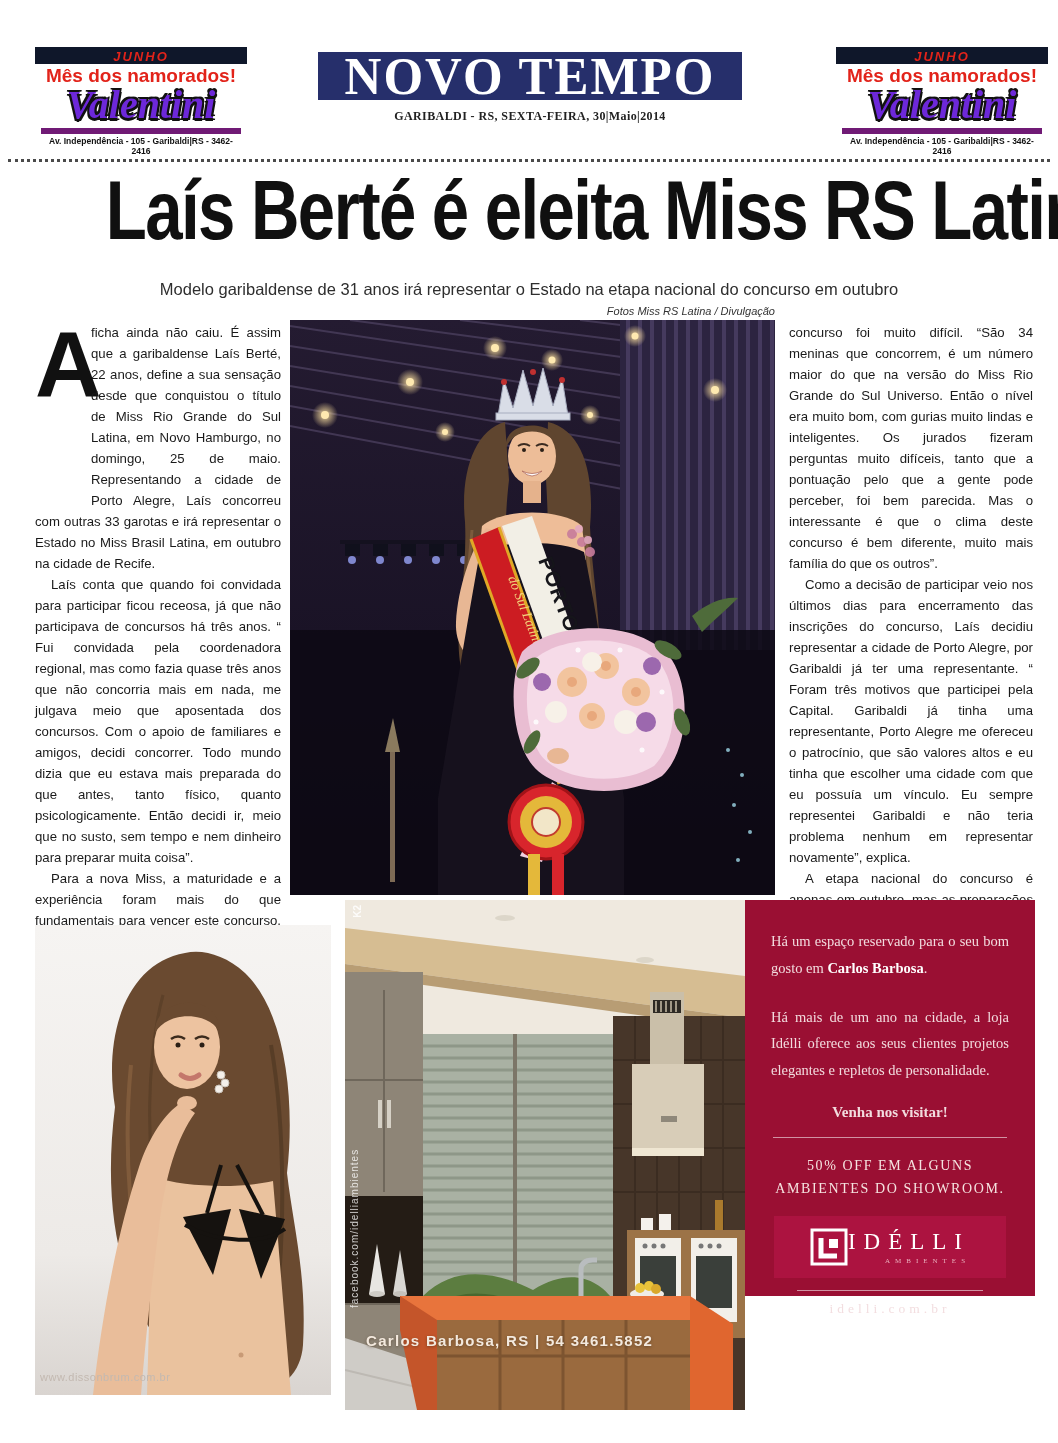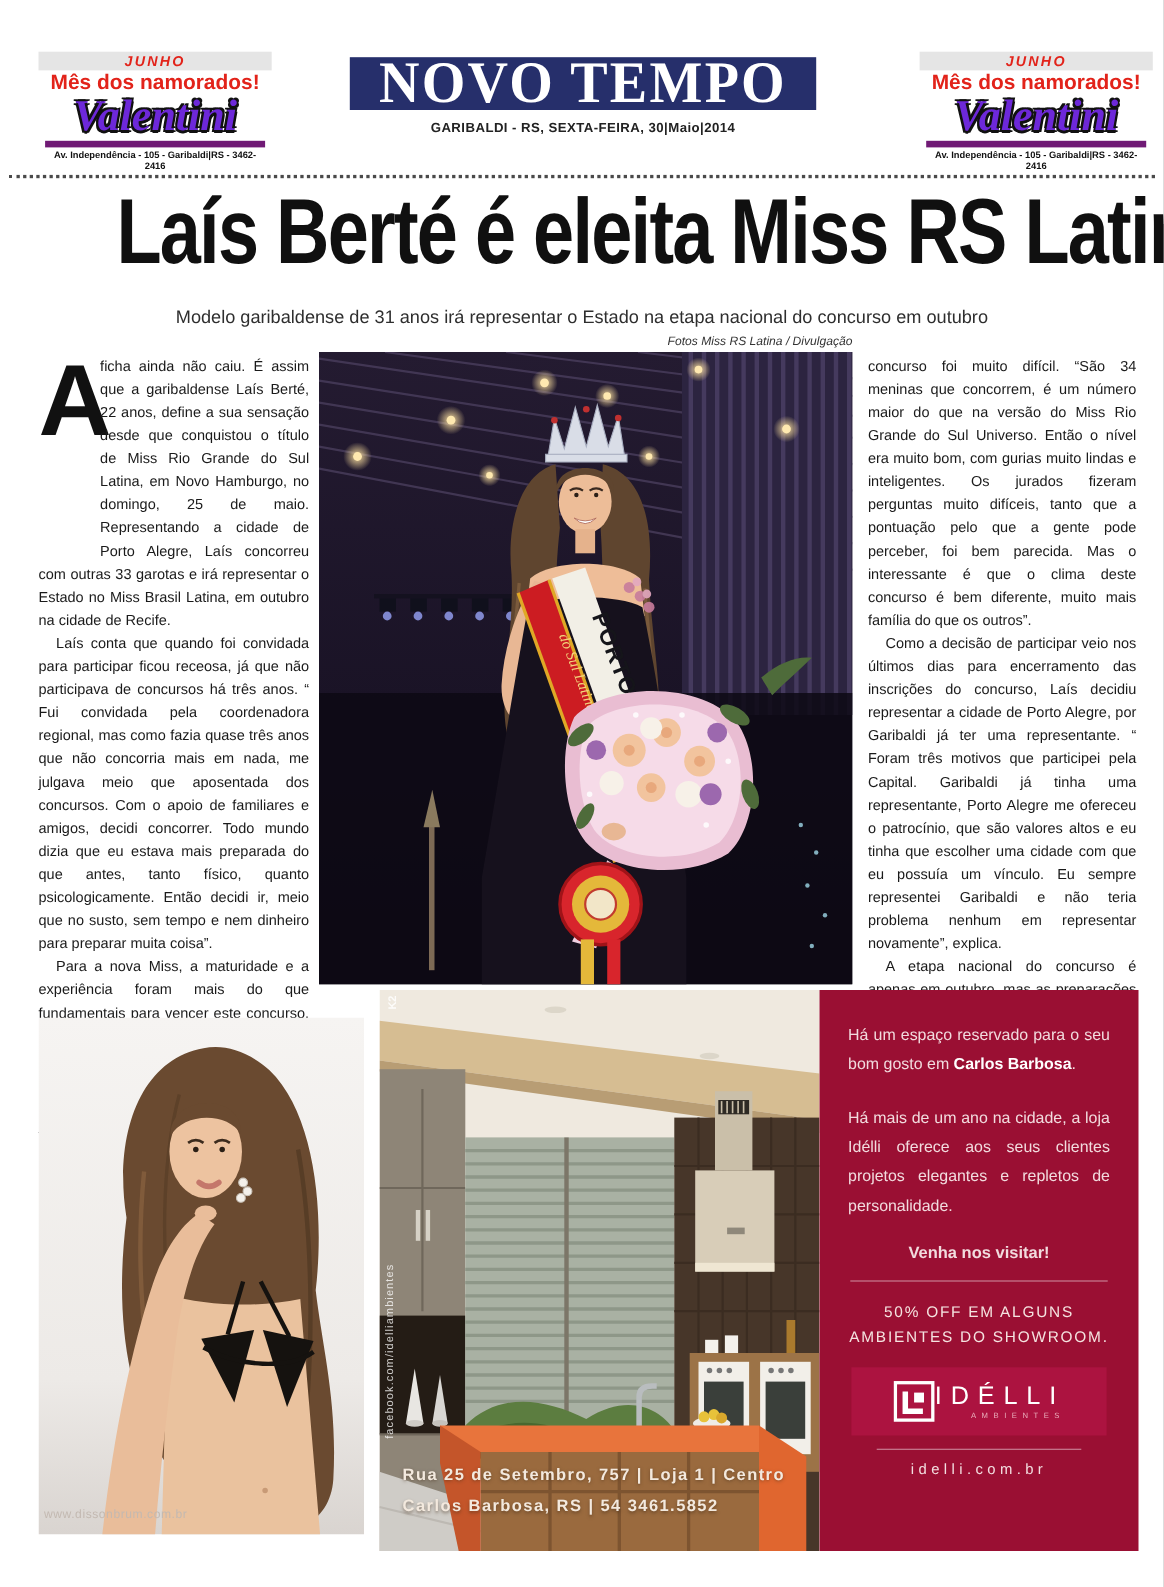--- a/index.html
+++ b/index.html
@@ -2,34 +2,34 @@
 <html><head>
 <meta charset="utf-8">
 <style>
   html,body{margin:0;padding:0;background:#9e9e9e;}
   .page{position:relative;width:1058px;height:1443px;background:#ffffff;margin:0 auto;
         font-family:"Liberation Sans",sans-serif;color:#1a1a1a;overflow:hidden;}
 
   
   .valentini{position:absolute;top:47px;width:212px;height:94px;text-align:center;background:#fff;}
   .valentini.left{left:35px;} .valentini.right{left:836px;}
-  .val-strip{background:#e5e5e5;height:17px;line-height:17px;}
+  .val-strip{background:#0f172a;height:17px;line-height:17px;}
   .val-month{color:#e2231a;font-weight:bold;font-size:13px;letter-spacing:2px;font-style:italic;}
   .val-tag{color:#e2231a;font-weight:bold;font-size:19px;margin-top:1px;}
   .val-brand{font-family:"Liberation Serif",serif;font-style:italic;font-weight:bold;font-size:40px;
              color:#6d28d9;line-height:1.0;margin-top:-2px;
              text-shadow:-2px -2px 0 #111,2px -2px 0 #111,-2px 2px 0 #111,2px 2px 0 #111,0 3px 0 #111;}
   .val-addr{font-size:8.5px;font-weight:bold;color:#111;margin-top:3px;border-top:6px solid #701a75;padding-top:2px;
             margin-left:6px;margin-right:6px;}
 
   .masthead-wrap{position:absolute;left:318px;top:52px;width:424px;text-align:center;}
   .masthead-box{background:#262f6b;height:48px;display:flex;align-items:center;justify-content:center;}
   .masthead-title{font-family:"Liberation Serif",serif;font-weight:bold;font-size:51px;color:#ffffff;
                   letter-spacing:2px;transform:scaleY(1.05);}
-  .dateline{margin-top:9px;font-size:12px;font-weight:bold;color:#222;letter-spacing:.4px;}
+  .dateline{margin-top:9px;font-size:12px;font-weight:bold;color:#222;letter-spacing:.4px;font-family:Liberation Serif, serif;}
 
   .dotted-rule{position:absolute;left:8px;right:8px;top:159px;border-top:3px dotted #4a4a4a;}
 
   
   .headline{position:absolute;left:0;top:168px;width:1058px;margin:0;text-align:center;
             font-size:84px;font-weight:bold;color:#101010;letter-spacing:-2px;line-height:1;
             transform:scaleX(.8);transform-origin:center;white-space:nowrap;}
   .subheadline{position:absolute;left:0;top:280px;width:1058px;margin:0;text-align:center;
                font-size:16.5px;color:#2e2e2e;}
 
@@ -51,22 +51,22 @@
 
   .kitchen{position:absolute;left:345px;top:900px;width:400px;height:510px;}
   .fb-vert{position:absolute;left:349px;top:1048px;height:260px;writing-mode:vertical-rl;
            transform:rotate(180deg);font-size:10px;color:rgba(255,255,255,.78);letter-spacing:1px;}
   .k2-vert{position:absolute;left:352px;top:905px;writing-mode:vertical-rl;transform:rotate(180deg);
            font-size:10px;font-weight:bold;color:rgba(255,255,255,.85);}
   .kitchen-address{position:absolute;left:366px;top:1326px;color:#f3e9de;font-weight:bold;
                    font-size:15px;letter-spacing:1.3px;line-height:1.95;
                    text-shadow:0 1px 3px rgba(70,45,25,.55);}
 
-  .red-panel{position:absolute;left:745px;top:900px;width:290px;height:510px;background:#9a0f33;
-             color:#f2dbde;box-sizing:border-box;padding:28px 26px 0 26px;}
+  .red-panel{position:absolute;left:745px;top:900px;width:290px;height:396px;background:#9a0f33;
+             color:#f2dbde;box-sizing:border-box;padding:28px 26px 0 26px;font-family:Liberation Serif, serif;}
   .red-panel p{margin:0;}
   .rp-body{font-size:14.5px;line-height:1.85;text-align:justify;}
   .rp-body b{color:#ffffff;}
   .rp-gap{height:22px;}
   .rp-cta{text-align:center;font-weight:bold;font-size:15px;margin-top:4px;}
   .rp-hr{border:none;border-top:1px solid rgba(255,255,255,.55);margin:16px 2px;}
   .rp-promo{text-align:center;font-size:14px;letter-spacing:1.6px;line-height:1.65;color:#f5e3e0;}
   .rp-logo{background:#ac1340;width:232px;height:62px;margin:16px auto 12px auto;
            display:flex;align-items:center;justify-content:center;}
   .rp-logo-name{color:#fff;font-size:23px;letter-spacing:8px;line-height:1;}
@@ -489,21 +489,20 @@
         <line x1="281" y1="420" x2="281" y2="510"></line>
           <line x1="92" y1="456" x2="345" y2="456"></line>
       </g>
       <polygon points="345,396 388,424 388,510 345,510" fill="#e0662f"></polygon>
       <polygon points="55,396 92,420 92,510 72,510 55,430" fill="#c4552a"></polygon>
     </svg>
   </div>
   <div class="k2-vert">K2</div>
   <div class="fb-vert">facebook.com/idelliambientes</div>
   <div class="kitchen-address">
-    <div>Rua 25 de Setembro, 757  |  Loja 1  |  Centro</div>
     <div>Carlos Barbosa, RS  |  54 3461.5852</div>
   </div>
 
   <div class="red-panel">
     <p class="rp-body"><span>Há um espaço reservado para o seu bom gosto em </span><b>Carlos Barbosa</b><span>.</span></p>
     <div class="rp-gap"></div>
     <p class="rp-body">Há mais de um ano na cidade, a loja Idélli oferece aos seus clientes projetos elegantes e repletos de personalidade.</p>
     <p class="rp-cta" style="margin-top:20px;">Venha nos visitar!</p>
     <hr class="rp-hr">
     <p class="rp-promo">

